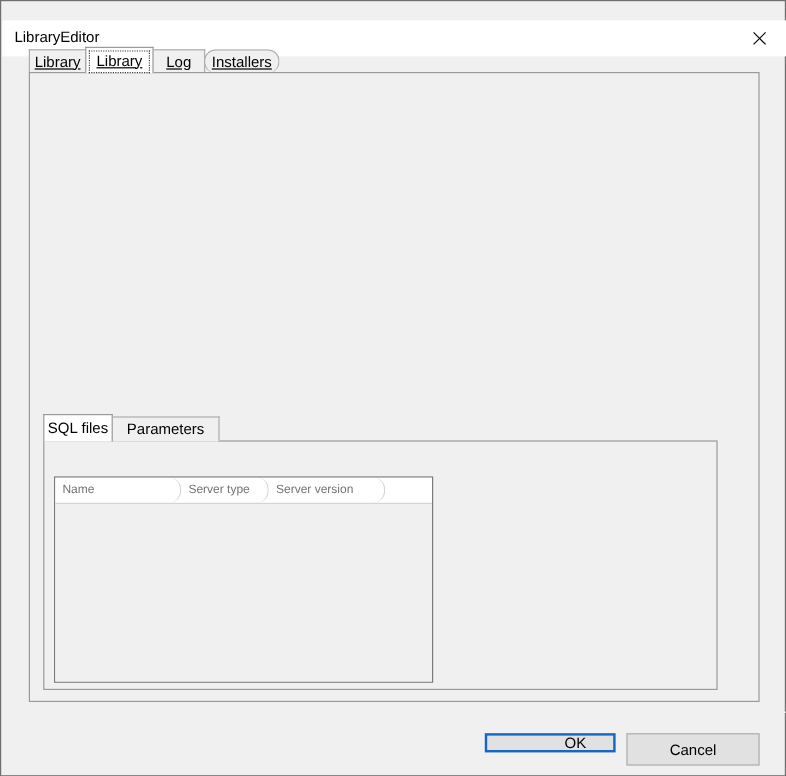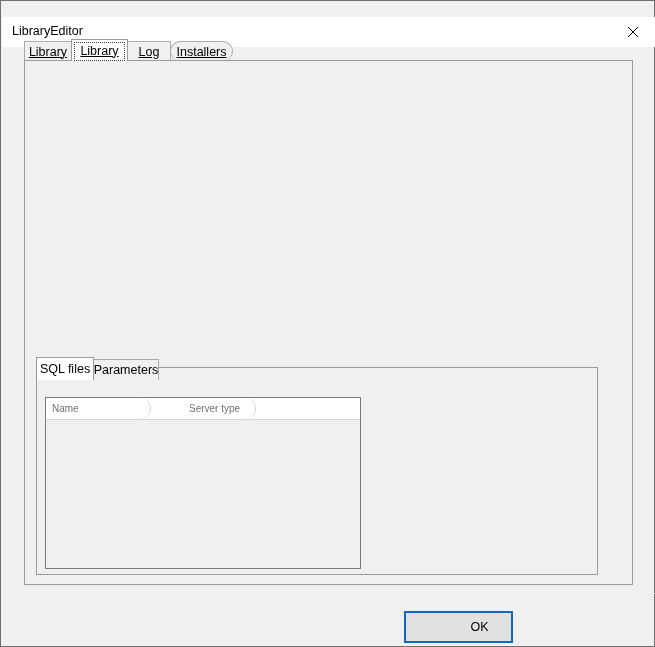--- a/index.html
+++ b/index.html
@@ -200,21 +200,20 @@
     border: 1px solid #acacac;
     border-bottom: none;
     background: #f0f0f0;
     display: flex;
     align-items: center;
     justify-content: center;
     padding: 0 9px;
     font-size: 12.5px;
     white-space: nowrap;
     cursor: default;
-    margin-top: 12px;
   }
   .itab.selected {
     top: 0px;
     height: 23px;
     background: #ffffff;
     border-color: #9a9a9a;
     z-index: 3;
   }
   .inner-tabpage {
     position: absolute;
@@ -365,31 +364,32 @@
   <div class="lbl" style="left:39px; top:237px;">Названия:</div>
 
   <div class="gray-panel" style="left:36px; top:261px; width:580px; height:72px;"></div>
 
   <div class="inner-tabpage"></div>
 
   <div class="inner-tabstrip">
     <div class="itab selected" style="left:0px; width:58px;">
       <span>SQL files</span>
     </div>
-    <div class="itab" style="left:57px; width:66px;">
+    <div class="itab" style="left:57px; width:90px;">
       <span>Parameters</span>
     </div>
   </div>
 
   <div class="lbl disabled" style="left:44px; top:379px;">Files:</div>
 
   <div class="grid">
     <div class="grid-header">
       <div class="gh-cell" style="width:105px;">Name</div>
-      <div class="gh-cell" style="width:73px;margin-left:32px;">Server type</div>
+      <div class="gh-cell" style="width:73px;">Server type</div>
+      <div class="gh-cell" style="width:97px;">Server version</div>
       <div class="gh-cell" style="width:39px;"></div>
     </div>
     <div class="grid-body"></div>
   </div>
 
   <div class="lbl disabled" style="left:371px; top:377px;">SQL file:</div>
   <div class="textbox disabled" style="left:370px; top:394px; width:212px; height:21px;">
     <input type="text" disabled="" value="" style="">
   </div>
   <div class="browse-btn" style="left:587px; top:393px; width:25px; height:24px;">
@@ -412,17 +412,20 @@
 
   <div class="btn disabled" style="left:369px; top:541px; width:89px; height:24px;">
     <span>Add</span>
   </div>
   <div class="btn disabled" style="left:468px; top:541px; width:89px; height:24px;">
     <span>Remove</span>
   </div>
 
   <div class="footer-sep"></div>
 
-  <div class="btn default-btn" style="left:403px; top:610px; width:109px; height:32px;padding-left:42px;">
+  <div class="btn default-btn" style="left:403px; top:610px; width:109px; height:16px;padding-left:42px;">
     <span>OK</span>
   </div>
+  <div class="btn" style="left:521px; top:610px; width:111px; height:27px;">
+    <span>Cancel</span>
+  </div>
 
 </div>
 
 </body></html>

